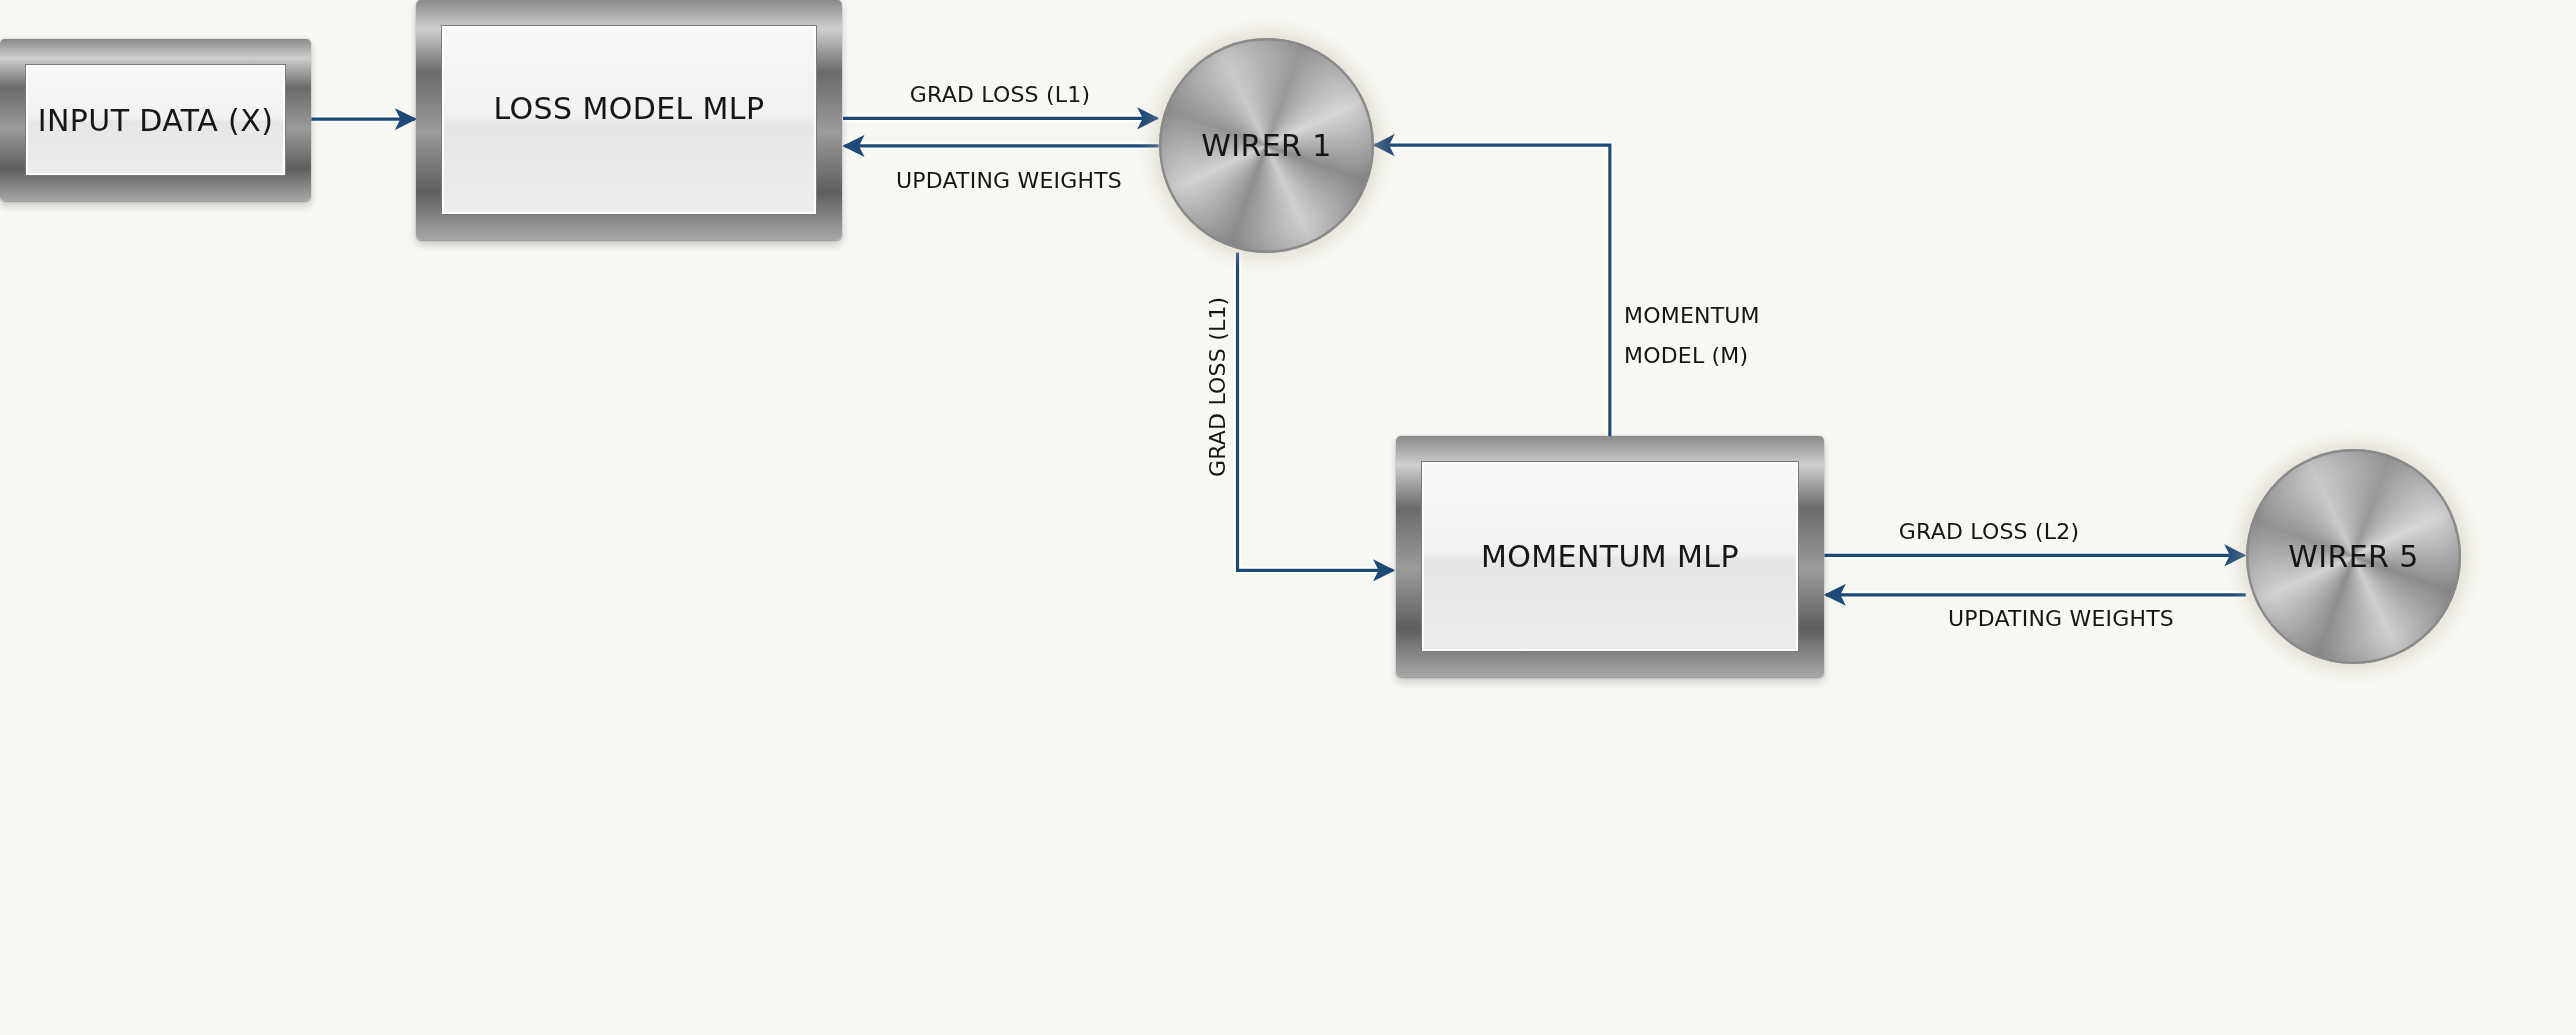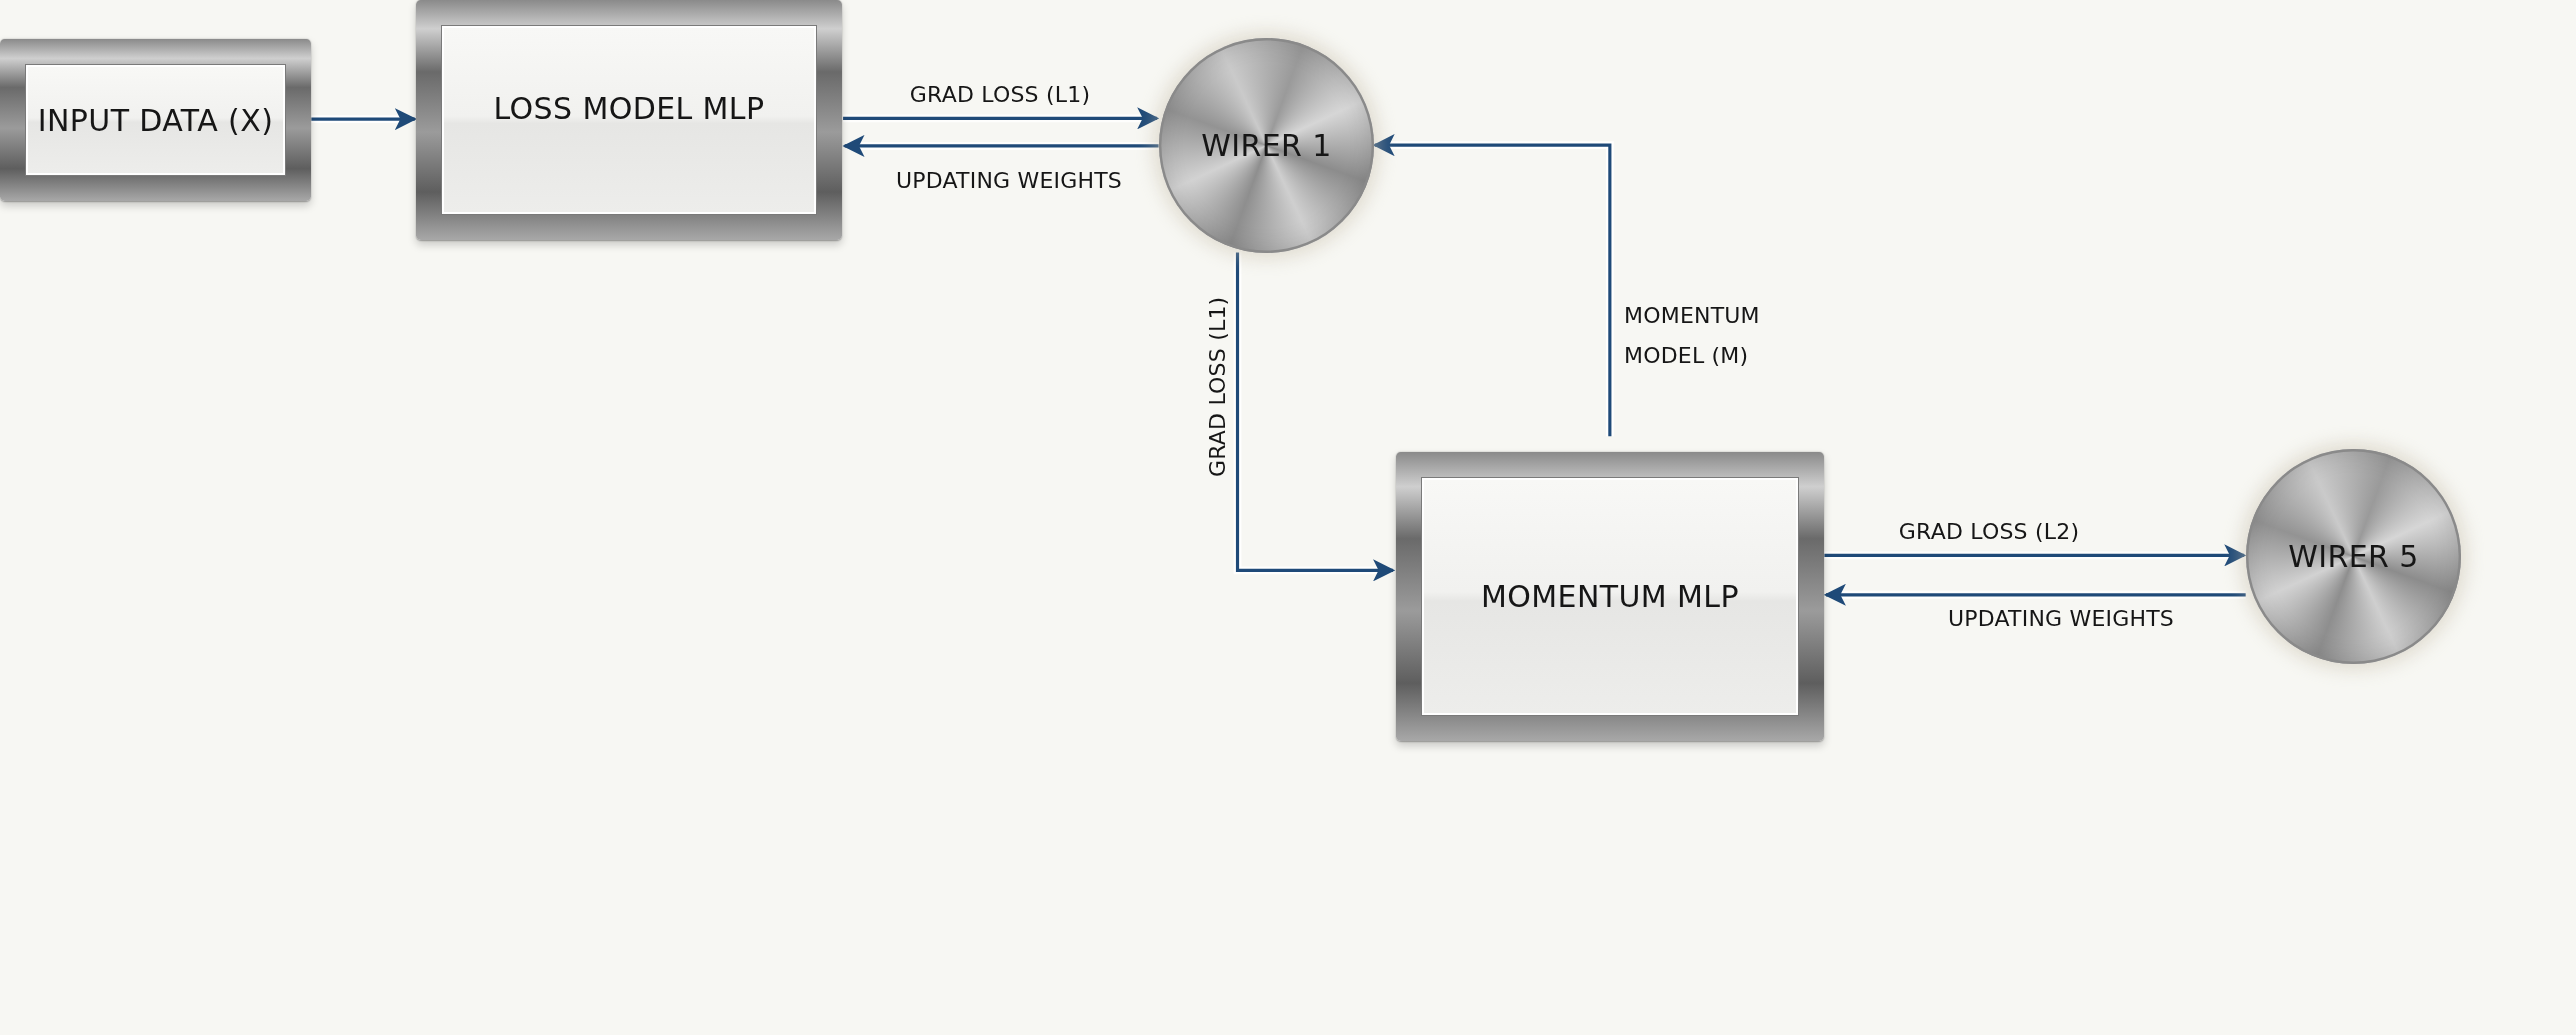--- a/index.html
+++ b/index.html
@@ -88,21 +88,21 @@
   <div class="box" style="left:416px; top:0px; width:426px; height:240px;">
     <div class="box-inner">
       <span class="box-label" style="margin-top:-24px;">LOSS MODEL MLP</span>
     </div>
   </div>
 
   <div class="node-circle" style="left:1159px; top:38px; width:215px; height:215px;">
     <span class="circle-label">WIRER 1</span>
   </div>
 
-  <div class="box" style="left:1396px; top:452px; width:428px; height:289px;text-align:right;">
+  <div class="box" style="left:1396px; top:436px; width:428px; height:241px;text-align:right;">
     <div class="box-inner">
       <span class="box-label">MOMENTUM MLP</span>
     </div>
   </div>
 
   <div class="node-circle" style="left:2246px; top:449px; width:215px; height:215px;">
     <span class="circle-label">WIRER 5</span>
   </div>
 
   <span class="edge-label centered" style="left:1000px; top:82px;">GRAD LOSS (L1)</span>

